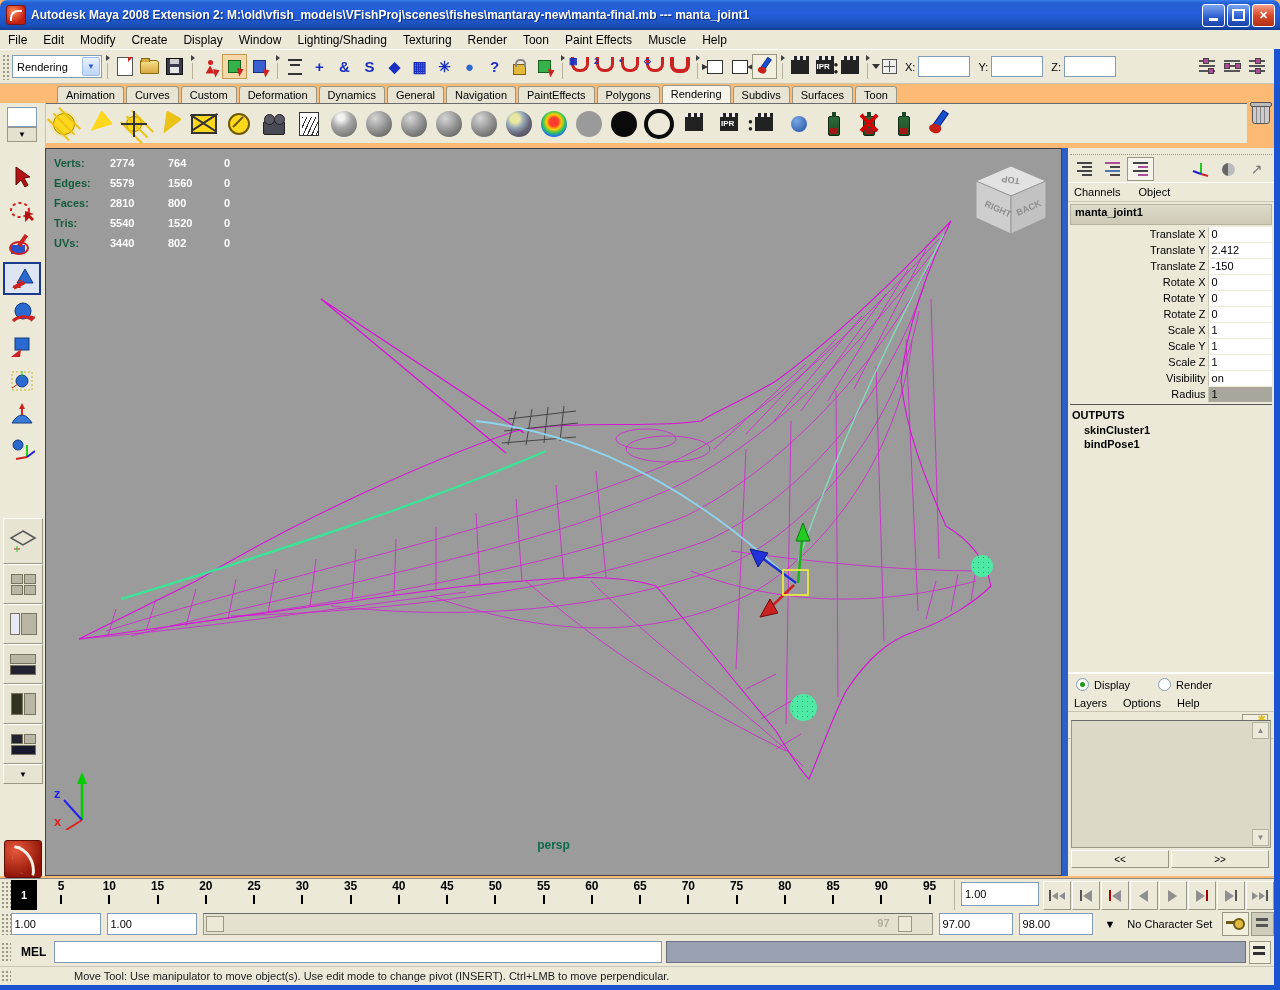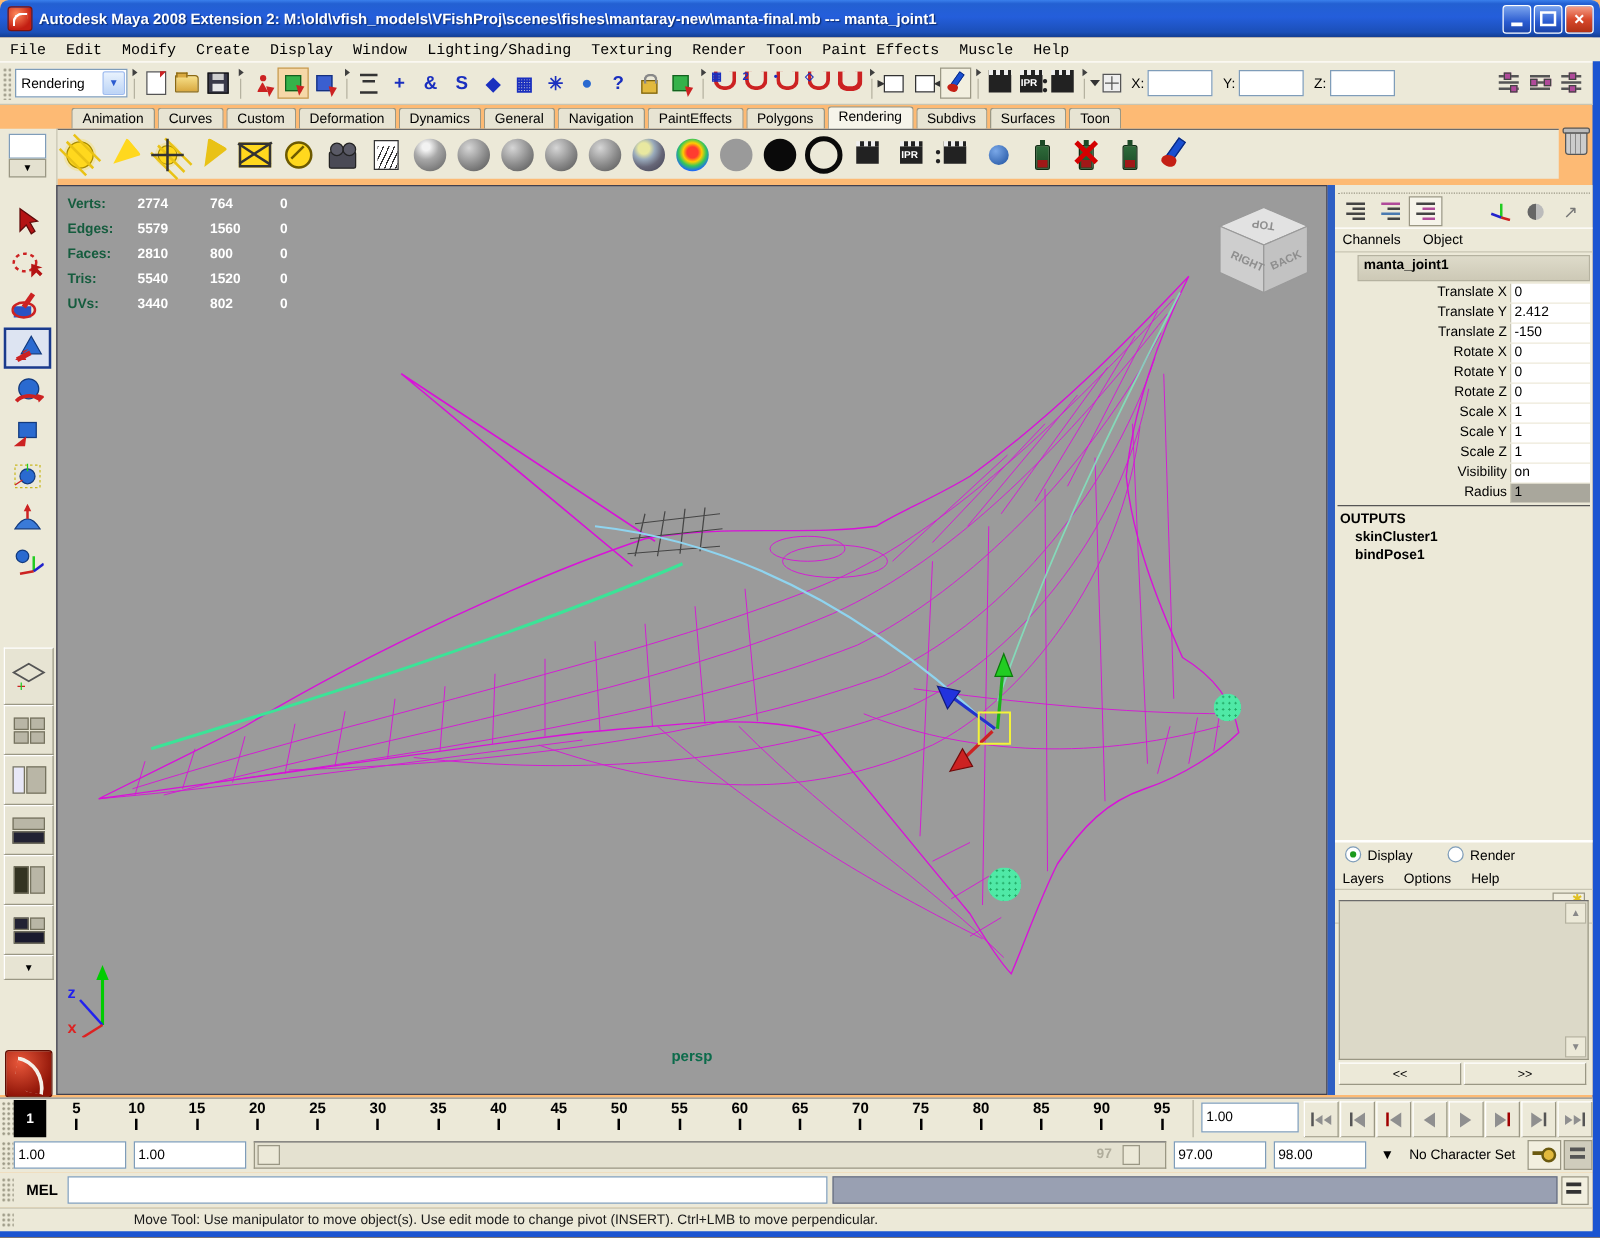--- a/index.html
+++ b/index.html
@@ -19,21 +19,21 @@
     display:flex;align-items:center;justify-content:center;color:#fff;font-weight:bold;font-size:11px;}
   .winbtn.min,.winbtn.max{background:linear-gradient(180deg,#7ba5ee,#2a5bd0 60%,#1b44a8);}
   .winbtn.close{background:linear-gradient(180deg,#f5a088,#d8492b 50%,#b03015);margin-right:5px;}
   .winbtn.min span{display:block;width:9px;height:3px;background:#fff;margin-top:9px;}
   .winbtn.max span{display:block;width:9px;height:8px;border:2px solid #fff;}
   .win-right{position:absolute;left:1274px;top:30px;width:6px;height:954px;background:#1b54d1;}
   .win-bottom{position:absolute;left:0;top:984px;width:1280px;height:6px;background:#1b54d1;}
   
   .menubar{position:absolute;left:0;top:30px;width:1274px;height:19px;background:#ece9d8;
     display:flex;align-items:center;padding-left:8px;gap:16px;font-size:12px;}
-  .menubar span{cursor:default;font-family:Liberation Mono, monospace;}
+  .menubar span{cursor:default;}
   
   .statusline{position:absolute;left:0;top:49px;width:1274px;height:33px;background:#ece9d8;
     border-top:1px solid #fff;border-bottom:1px solid #c8c5b2;display:flex;align-items:center;}
   .grip{width:7px;height:26px;margin:0 3px 0 2px;
     background-image:radial-gradient(#9a9784 1px,transparent 1.2px);background-size:4px 4px;}
   .dropdown{width:88px;height:21px;background:#fff;border:1px solid #7f9db9;display:flex;align-items:center;}
   .dropdown .dd-txt{flex:1;padding-left:4px;font-size:11px;}
   .dd-arrow{width:16px;height:17px;margin:1px;background:linear-gradient(180deg,#e9f2fd,#bcd4f6);
     border:1px solid #9ebcf0;border-radius:2px;color:#2a5bd0;font-size:8px;display:flex;align-items:center;justify-content:center;}
   .divider{width:8px;height:28px;position:relative;margin:0 1px;}
@@ -162,21 +162,21 @@
   .rightpanel{position:absolute;left:1068px;top:148px;width:206px;height:728px;background:#ece9d8;}
   .rp-dots{height:5px;border-bottom:1px dotted #9a9784;margin:1px 2px;}
   .rp-icons{height:26px;display:flex;align-items:center;padding:0 3px;}
   .rp-ib{width:25px;height:22px;border:1px solid transparent;display:flex;align-items:center;justify-content:center;margin-right:1px;}
   .rp-ib.pressed{border:1px solid #9a9784;background:#f6f4ea;}
   .cb-lines{width:15px;height:14px;display:flex;flex-direction:column;justify-content:space-between;}
   .cb-lines i{height:2px;background:#444;}
   .cb-lines i:nth-child(odd){width:100%;}.cb-lines i:nth-child(even){width:65%;align-self:flex-end;}
   .cbmenu{height:18px;border-top:1px solid #fff;border-bottom:1px solid #c8c5b2;display:flex;gap:18px;align-items:center;padding-left:6px;}
   .cb-name{height:17px;background:linear-gradient(#dedbca,#cdc9b6);border:1px solid #b5b2a0;
-    font-weight:bold;padding:1px 4px;margin:2px 2px 0 18px;}
+    font-weight:bold;padding:1px 4px;margin:2px 2px 0 2px;}
   .cb-rows{margin:1px 2px 0 2px;}
   .cb-row{display:flex;height:16px;align-items:center;}
   .cb-label{width:137px;text-align:right;padding-right:2px;}
   .cb-val{width:58px;background:#fff;border-left:1px solid #c8c5b2;padding:1px 3px;height:13px;}
   .cb-val.sel{background:#a9a79c;}
   .cb-sep{height:1px;background:#555;margin:2px 2px;}
   .outputs-title{font-weight:bold;padding:2px 4px;}
   .outputs-item{font-weight:bold;padding:1px 4px 1px 16px;}
   .layerpanel{position:absolute;left:0;top:524px;width:206px;height:204px;border-top:2px solid #fff;}
   .lp-radios{display:flex;gap:28px;align-items:center;height:20px;padding-left:8px;}
@@ -228,21 +228,21 @@
   .prefbtn::after{content:"";position:absolute;left:4px;top:5px;width:12px;height:3px;background:#555;box-shadow:0 6px 0 #555;}
   
   .melrow{position:absolute;left:0;top:938px;width:1274px;height:28px;background:#ece9d8;display:flex;align-items:center;}
   .mel-label{font-weight:bold;margin:0 8px 0 10px;font-size:12px;}
   .mel-input{width:600px;height:20px;background:#fff;border:1px solid #7f9db9;font-size:11px;padding:0 3px;}
   .mel-result{width:578px;height:20px;background:#99a0b2;border:1px solid #6b7282;margin-left:4px;}
   .script-btn{width:20px;height:21px;border:1px solid #9a9784;background:#f2efdf;margin-left:3px;position:relative;}
   .script-btn::after{content:"";position:absolute;left:3px;top:4px;width:12px;height:3px;background:#333;box-shadow:0 6px 0 #333;}
   
   .helprow{position:absolute;left:0;top:966px;width:1274px;height:18px;background:#ece9d8;display:flex;align-items:center;border-top:1px solid #c8c5b2;}
-  .help-text{margin-left:96px;font-size:11px;color:#1a1a1a;}
+  .help-text{margin-left:63px;font-size:11px;color:#1a1a1a;}
 </style>
 </head>
 <body>
 
 <div id="window">
 
   <div class="titlebar">
     <div class="appicon"></div>
     <div class="title-text">Autodesk Maya 2008 Extension 2: M:\old\vfish_models\VFishProj\scenes\fishes\mantaray-new\manta-final.mb  ---  manta_joint1</div>
     <div class="winbtn min">

